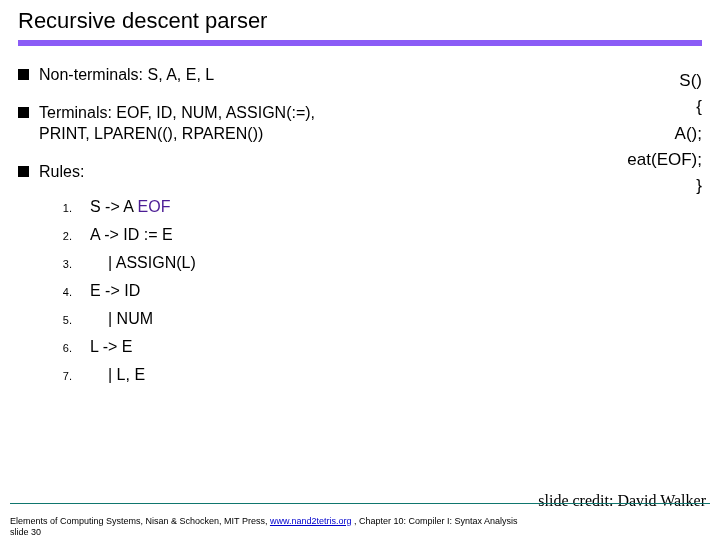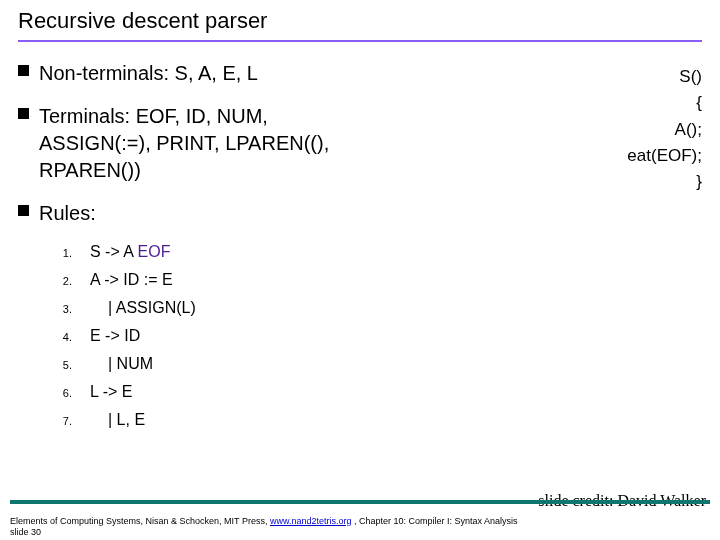--- a/index.html
+++ b/index.html
@@ -15,35 +15,35 @@
     width: 100%;
     height: 100%;
     padding: 8px 18px 0 18px;
     position: relative;
   }
   .title {
     font-size: 22px;
     color: #000;
     font-weight: normal;
     padding-bottom: 6px;
-    border-bottom: 2px solid #8b5cf6;
+    border-bottom: 6px solid #8b5cf6;
     margin-bottom: 18px;
   }
   .cols {
     display: flex;
     gap: 40px;
   }
   .left { flex: 0 0 340px; }
   .right { flex: 1; padding-top: 4px; text-align: right; }
   .bullet-item {
     display: flex;
     align-items: flex-start;
     gap: 10px;
     margin-bottom: 16px;
-    font-size: 20px;
+    font-size: 16px;
     line-height: 1.35;
   }
   .sq {
     width: 11px;
     height: 11px;
     background: #000;
     flex: 0 0 11px;
     margin-top: 5px;
   }
   .rules-list {
@@ -74,21 +74,21 @@
     right: 14px;
     bottom: 30px;
     font-size: 16px;
     font-family: Georgia, 'Times New Roman', serif;
   }
   .footer {
     position: absolute;
     left: 10px;
     bottom: 2px;
     right: 10px;
-    border-top: 4px solid #0f766e;
+    border-top: 1px solid #0f766e;
     padding-top: 12px;
     font-size: 9px;
     font-family: Verdana, sans-serif;
     color: #000;
     line-height: 1.25;
   }
   .footer a { color: #00c; text-decoration: underline; }
   .eof { color: #4c1d95; }
 </style>
 </head>

